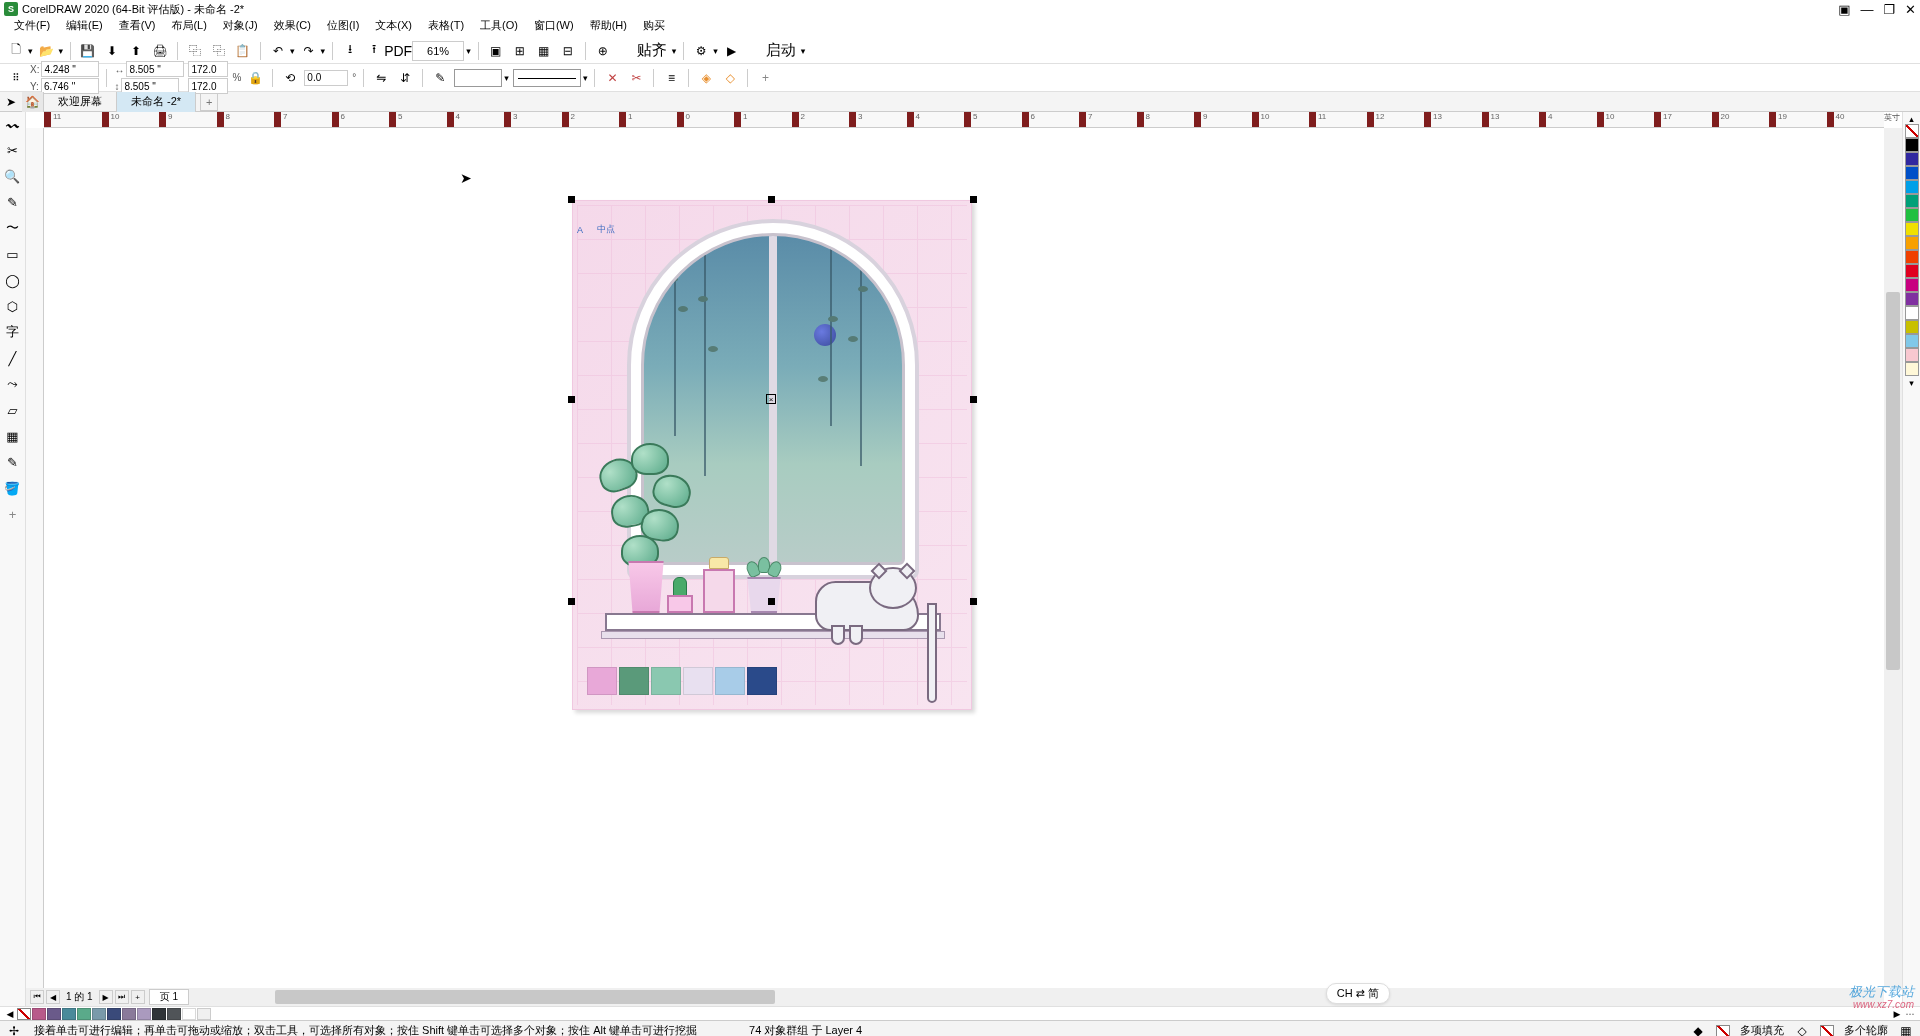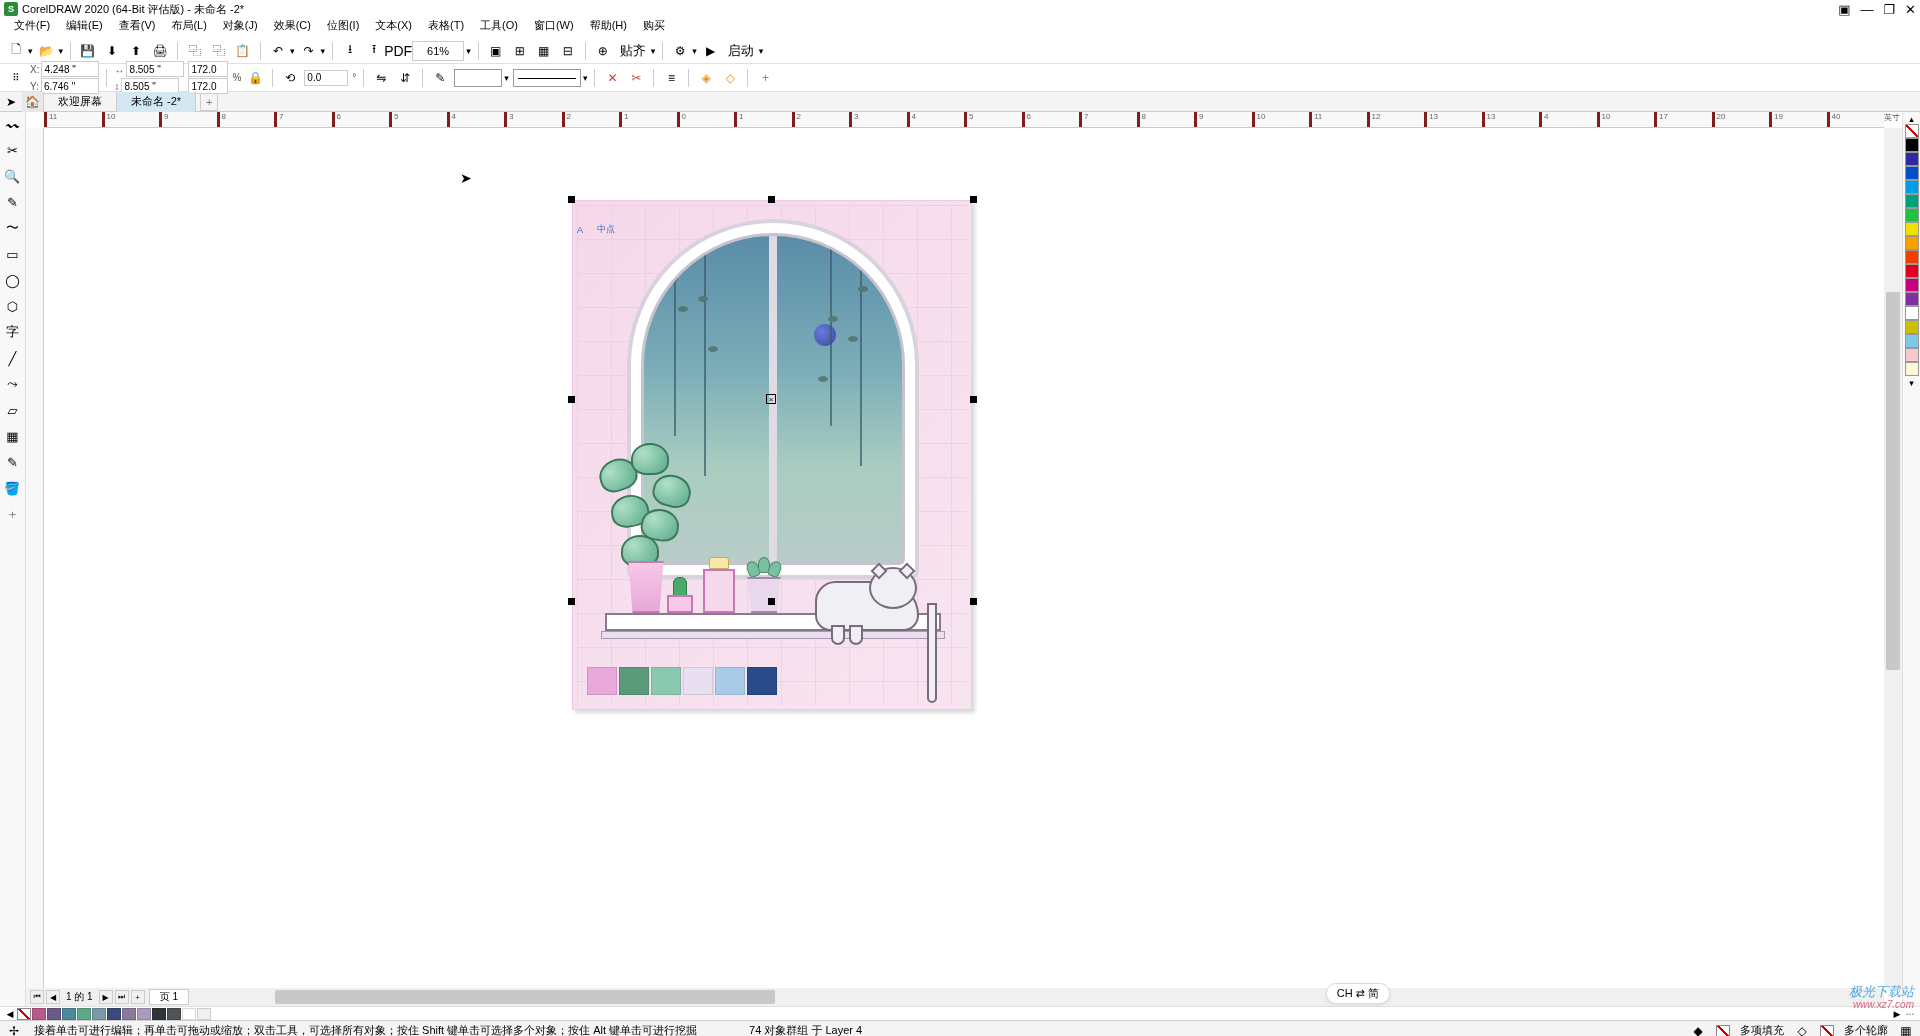--- a/index.html
+++ b/index.html
@@ -14,21 +14,21 @@
 
 .menubar { height: 20px; background: #fff; display: flex; align-items: flex-start; padding: 0 6px; font-size: 11px; }
 .menubar .mitem { padding: 0 8px; cursor: pointer; }
 
 
 .toolbar { height: 26px; background: #fff; border-bottom: 1px solid #e0e0e0; display: flex; align-items: center; padding: 0 6px; gap: 4px; font-size: 11px; }
 .tbtn { width: 20px; height: 20px; display: inline-flex; align-items: center; justify-content: center; cursor: pointer; font-size: 12px; }
 .tsep { width: 1px; height: 18px; background: #ccc; margin: 0 3px; }
 .tdrop { font-size: 9px; margin-left: -2px; }
 .zoom-input { width: 52px; height: 20px; border: 1px solid #ccc; font-size: 11px; text-align: center; }
-.tlabel { font-size: 13px; padding: 0 3px; }
+.tlabel { font-size: 15px; padding: 0 3px; margin-left: 17px; }
 
 
 .propbar { height: 28px; background: #fff; border-bottom: 1px solid #e0e0e0; display: flex; align-items: center; padding: 0 6px; gap: 4px; font-size: 11px; }
 .plabel { font-size: 10px; color: #555; }
 .pinput { width: 58px; height: 16px; border: 1px solid #ccc; font-size: 10px; padding: 0 2px; }
 .pgroup { display: flex; flex-direction: column; gap: 1px; }
 .prow { display: flex; align-items: center; gap: 2px; }
 .swatch-outline { width: 48px; height: 18px; border: 1px solid #999; background: #fff; }
 .line-style { width: 68px; height: 18px; border: 1px solid #999; background: #fff; position: relative; }
 .line-style::after { content: ""; position: absolute; left: 4px; right: 4px; top: 50%; height: 1px; background: #000; }
@@ -40,21 +40,21 @@
 .doc-tab.active { background: #d4e8f4; }
 .tab-plus { width: 18px; height: 18px; border: 1px solid #ccc; display: flex; align-items: center; justify-content: center; margin-left: 4px; font-size: 11px; color: #777; }
 
 
 .main { display: flex; height: 894px; }
 .toolbox { width: 26px; background: #f8f8f8; border-right: 1px solid #e0e0e0; display: flex; flex-direction: column; align-items: center; padding-top: 2px; gap: 6px; }
 .tool { width: 20px; height: 20px; display: flex; align-items: center; justify-content: center; cursor: pointer; font-size: 13px; }
 
 .canvas-area { flex: 1; position: relative; background: #fff; overflow: hidden; }
 .hruler { position: absolute; top: 0; left: 18px; right: 18px; height: 16px; background: #f8f8f8; border-bottom: 1px solid #ccc; font-size: 8px; color: #666; display: flex; }
-.hruler .tick { flex: 1; border-left: 3px solid #7f1d1d; padding-left: 2px; }
+.hruler .tick { flex: 1; border-left: 7px solid #7f1d1d; padding-left: 2px; }
 .vruler { position: absolute; top: 16px; left: 0; width: 18px; bottom: 18px; background: #f8f8f8; border-right: 1px solid #ccc; }
 .ruler-unit { position: absolute; top: 0; right: 2px; font-size: 8px; color: #555; }
 .canvas-viewport { position: absolute; top: 16px; left: 18px; right: 18px; bottom: 18px; background: #fff; }
 .vscroll { position: absolute; top: 16px; right: 0; width: 18px; bottom: 18px; background: #f0f0f0; }
 .vscroll .thumb { position: absolute; top: 164px; width: 14px; left: 2px; height: 378px; background: #c8c8c8; border-radius: 2px; }
 .hscroll-area { position: absolute; bottom: 0; left: 0; right: 18px; height: 18px; background: #f0f0f0; display: flex; align-items: center; font-size: 10px; }
 .pagenav { display: flex; align-items: center; gap: 2px; padding: 0 4px; }
 .pagenav .pn { width: 14px; height: 14px; border: 1px solid #ccc; display: flex; align-items: center; justify-content: center; font-size: 8px; }
 .page-tab { background: #fff; border: 1px solid #ccc; padding: 0 10px; height: 16px; display: flex; align-items: center; }
 .hscroll-track { flex: 1; height: 14px; background: #f0f0f0; margin-left: 6px; position: relative; }

